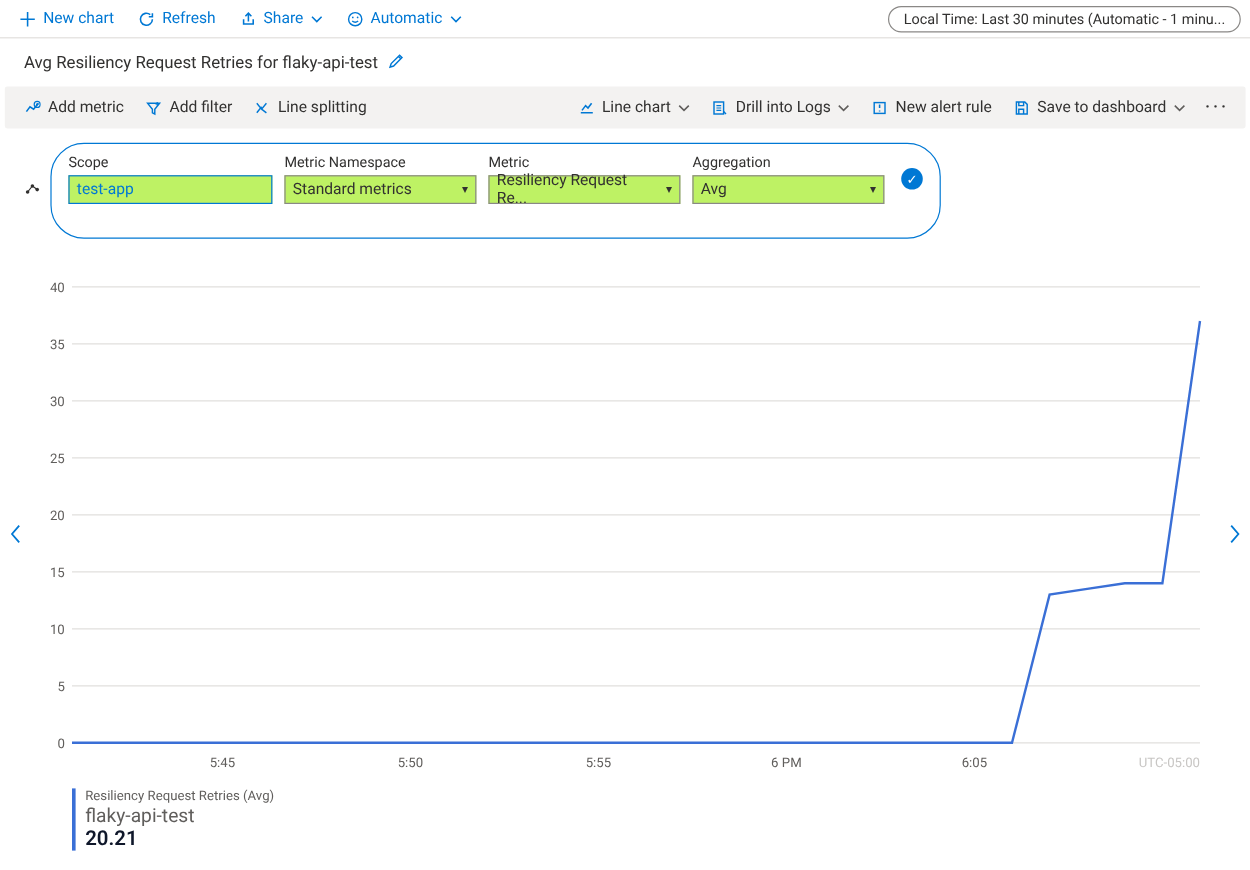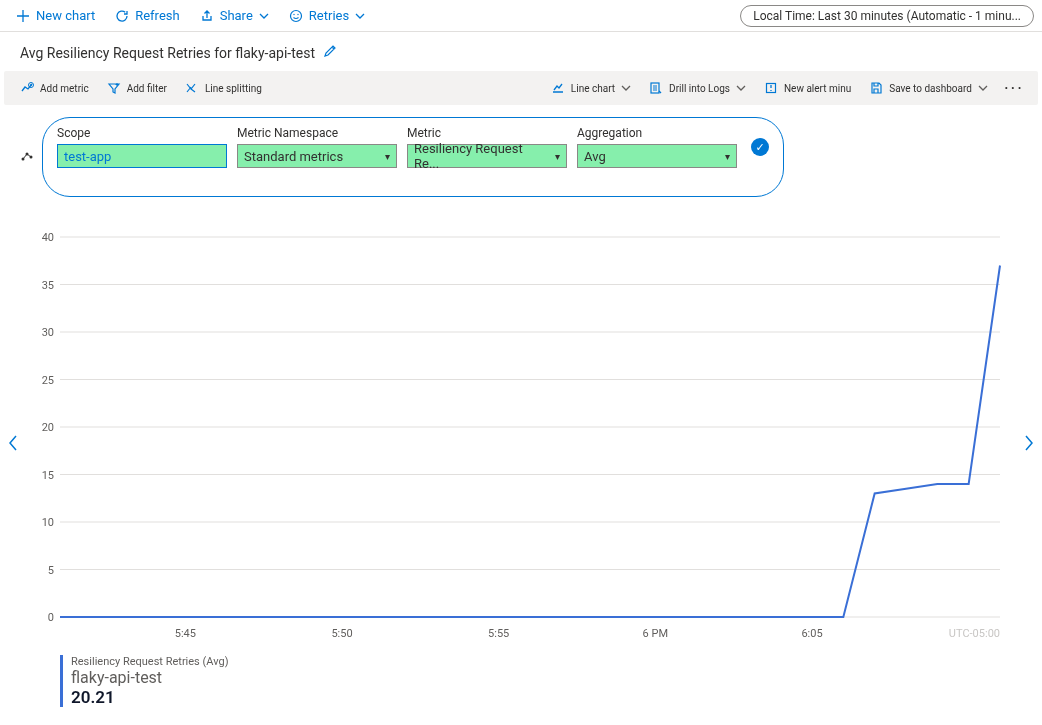--- a/index.html
+++ b/index.html
@@ -61,21 +61,21 @@
     border-radius: 2px;
   }
   .toolbar2 .left, .toolbar2 .right { display:flex; align-items:center; gap:2px; }
   .tb2btn {
     display: inline-flex;
     align-items: center;
     gap: 6px;
     padding: 4px 8px;
     color: #323130;
     cursor: pointer;
-    font-size: 10px;
+    font-size: 13px;
   }
   .tb2btn svg { color:#0078d4; }
   .tb2btn .chev { color:#323130; }
   .dots { font-size:18px; letter-spacing:2px; cursor:pointer; padding:0 6px; }
 
   .pill-wrap {
     margin: 12px 20px 0 20px;
     display: flex;
     align-items: center;
     gap: 8px;
@@ -87,21 +87,21 @@
     display: flex;
     align-items: flex-start;
     padding: 8px 14px 28px 14px;
     gap: 10px;
   }
   .pill-field { display:flex; flex-direction:column; gap:4px; }
   .pill-label { font-size:12px; color:#323130; }
   .pill-input, .pill-select {
     height: 24px;
     border: 1px solid #8a8886;
-    background: #86efac;
+    background: #bef264;
     font-size: 13px;
     padding: 2px 6px;
     display:flex;
     align-items:center;
     justify-content:space-between;
     gap:6px;
   }
   .scope-input { width:170px; color:#0078d4; border-color:#0078d4; }
   .ns-select { width:160px; }
   .metric-select { width:160px; }
@@ -166,21 +166,21 @@
           <path d="M1 3l4 4 4-4" fill="none" stroke="#0078d4" stroke-width="1.3"></path>
         </svg>
     </div>
     <div class="tbtn">
       <svg width="14" height="14" viewBox="0 0 14 14">
           <circle cx="7" cy="7" r="5.5" fill="none" stroke="#0078d4" stroke-width="1.2"></circle>
           <circle cx="5" cy="5.5" r="0.7" fill="#0078d4"></circle>
           <circle cx="9" cy="5.5" r="0.7" fill="#0078d4"></circle>
           <path d="M4.5 8.5Q7 10.5 9.5 8.5" fill="none" stroke="#0078d4" stroke-width="1.2"></path>
         </svg>
-      <span>Retries</span>
+      <span>Automatic</span>
       <svg class="chev" width="10" height="10" viewBox="0 0 10 10">
           <path d="M1 3l4 4 4-4" fill="none" stroke="#0078d4" stroke-width="1.3"></path>
         </svg>
     </div>
   </div>
   <div class="top-right">
     <div class="time-pill">Local Time: Last 30 minutes (Automatic - 1 minu...</div>
   </div>
 </div>
 
@@ -236,21 +236,21 @@
       <span>Drill into Logs</span>
       <svg class="chev" width="10" height="10" viewBox="0 0 10 10">
           <path d="M1 3l4 4 4-4" fill="none" stroke="#605e5c" stroke-width="1.3"></path>
         </svg>
     </div>
     <div class="tb2btn">
       <svg width="14" height="14" viewBox="0 0 14 14">
           <rect x="2.5" y="2.5" width="9" height="9" fill="none" stroke="#0078d4" stroke-width="1.2"></rect>
           <path d="M7 4v3M7 9v1" stroke="#0078d4" stroke-width="1.3"></path>
         </svg>
-      <span>New alert minu</span>
+      <span>New alert rule</span>
     </div>
     <div class="tb2btn">
       <svg width="14" height="14" viewBox="0 0 14 14">
           <path d="M3 2h7l2 2v8H3V2zM5 2v3h4V2M5 8h4v4H5z" fill="none" stroke="#0078d4" stroke-width="1.2"></path>
         </svg>
       <span>Save to dashboard</span>
       <svg class="chev" width="10" height="10" viewBox="0 0 10 10">
           <path d="M1 3l4 4 4-4" fill="none" stroke="#605e5c" stroke-width="1.3"></path>
         </svg>
     </div>

